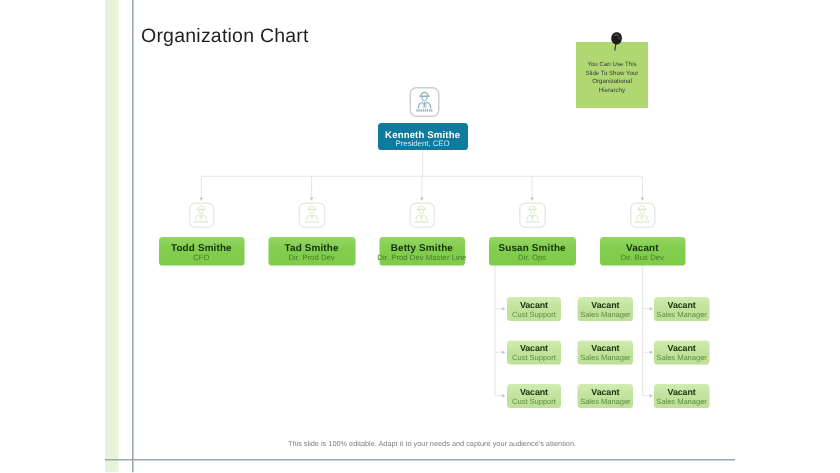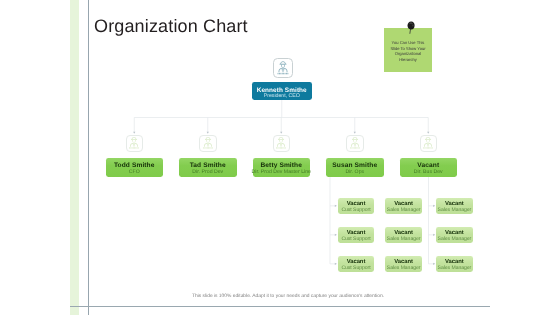--- a/index.html
+++ b/index.html
@@ -9,21 +9,21 @@
        -webkit-font-smoothing:antialiased;text-rendering:geometricPrecision;}
   #slide{position:relative;width:560px;height:315px;background:#fff;overflow:hidden;
          }
 
   
   .band{position:absolute;left:70px;top:0;width:9px;height:315px;background:#E6F4DA;}
   .vrule{position:absolute;left:87.5px;top:0;width:1px;height:315px;background:#97A5AE;}
   .hrule{position:absolute;left:70px;top:306px;width:420px;height:1px;background:#9AA8B0;}
 
   
-  .title{position:absolute;left:94px;top:16px;font-size:18px;color:#231f20;
+  .title{position:absolute;left:94px;top:16px;font-size:13px;color:#231f20;
          font-family:"Liberation Sans",sans-serif;font-weight:400;letter-spacing:.15px;
          white-space:nowrap;}
 
   
   .footer{position:absolute;left:188px;width:200px;top:293.6px;text-align:center;
           font-size:4.9px;line-height:5px;color:#7f7f7f;letter-spacing:0;white-space:nowrap;}
 
   
   .sticky{position:absolute;left:384px;top:28px;width:48px;height:44px;
           background:#AFD872;}

